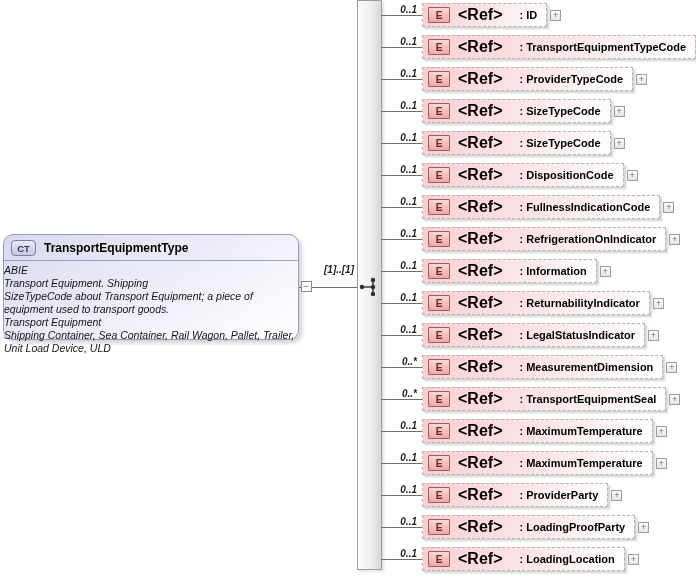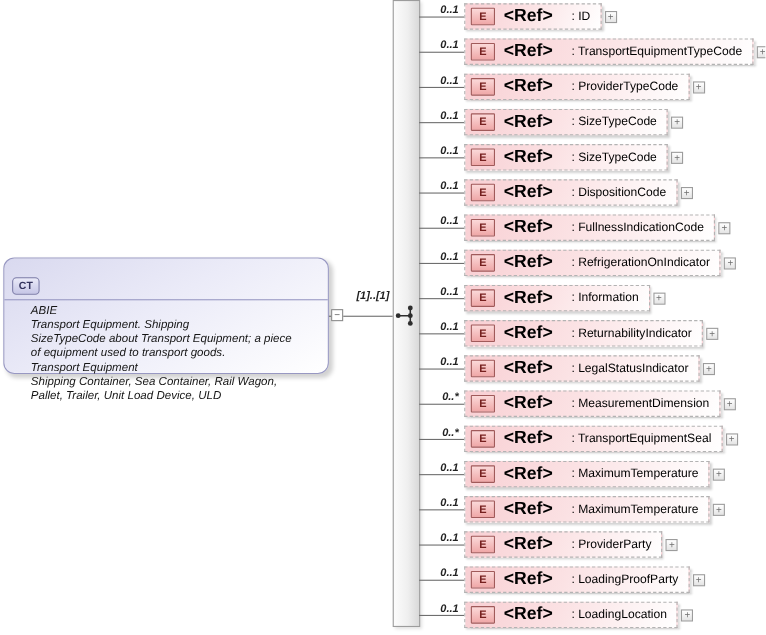--- a/index.html
+++ b/index.html
@@ -8,30 +8,30 @@
     font-family:"Liberation Sans",sans-serif;color:#111;
   }
   
   .ct-box{
     position:absolute;left:3px;top:234px;width:296px;height:106px;
     border:1px solid var(--ct-border,#9898c2);border-radius:10px;
     background:linear-gradient(150deg,var(--ct-fill,#d9d9ef) 0%,#ebebf8 45%,#ffffff 100%);
     box-shadow:3px 3px 4px rgba(0,0,0,0.18);
     box-sizing:border-box;
   }
-  .ct-header{display:flex;align-items:center;gap:8px;padding:5px 8px 3px 7px;margin-top:12px;}
+  .ct-header{display:flex;align-items:center;gap:8px;padding:5px 8px 3px 7px;}
   .ct-badge{
     display:inline-flex;align-items:center;justify-content:center;
     width:23px;height:14px;border:1px solid #7d7da8;border-radius:4px;
     background:linear-gradient(#eaeaf8,#c6c6e6);
     font-size:9.5px;font-weight:bold;color:#33335e;
   }
   .ct-title{font-size:12px;font-weight:bold;color:#000;}
   .ct-divider{border-top:1px solid #9a9ac4;margin:1px 0 0 0;}
-  .ct-body{padding:3px 24px;font-size:10.5px;line-height:13px;font-style:italic;color:#151515;}
+  .ct-body{padding:3px 0;font-size:10.5px;line-height:13px;font-style:italic;color:#151515;}
   
   .hline{position:absolute;height:1px;background:#6e6e6e;}
   .main-line{left:299px;top:287px;width:58px;}
   .collapse-box{
     position:absolute;left:301px;top:281px;width:11px;height:11px;
     border:1px solid #8a8a8a;background:#fff;box-sizing:border-box;
     display:flex;align-items:center;justify-content:center;
     font-size:9px;line-height:9px;color:#555;cursor:pointer;
   }
   .card-main{
@@ -63,37 +63,38 @@
     white-space:nowrap;cursor:pointer;
   }
   .e-badge{
     display:inline-flex;align-items:center;justify-content:center;
     width:20px;height:14px;border:1px solid var(--badge-border,#a05a5a);
     background:linear-gradient(#fbd9d9,#efa7a7);
     font-size:10px;font-weight:bold;color:#76201f;border-radius:1px;
     flex:0 0 auto;
   }
   .e-ref{font-size:16px;font-weight:bold;color:#000;margin-left:8px;}
-  .e-name{font-size:11px;font-weight:normal;color:#000;margin-left:17px;}
+  .e-name{font-size:11px;font-weight:bold;color:#000;margin-left:17px;}
   .plus-box{
     position:absolute;right:-15px;top:6px;width:11px;height:11px;
     border:1px solid #9c9c9c;box-sizing:border-box;
     background:linear-gradient(#ffffff,#e4e4e4);
     display:flex;align-items:center;justify-content:center;
     font-size:9px;line-height:9px;color:#6e6e6e;cursor:pointer;
   }
 </style>
 </head>
 <body>
 
 <div class="stage">
 
   <div class="ct-box">
     <div class="ct-header">
       <span class="ct-badge">CT</span>
+      <span class="ct-title">TransportEquipmentType</span>
     </div>
     <div class="ct-divider"></div>
     <div class="ct-body">
       <div>ABIE</div>
       <div>Transport Equipment. Shipping</div>
       <div>SizeTypeCode about Transport Equipment; a piece of equipment used to transport goods.</div>
       <div>Transport Equipment</div>
       <div>Shipping Container, Sea Container, Rail Wagon, Pallet, Trailer, Unit Load Device, ULD</div>
     </div>
   </div>

